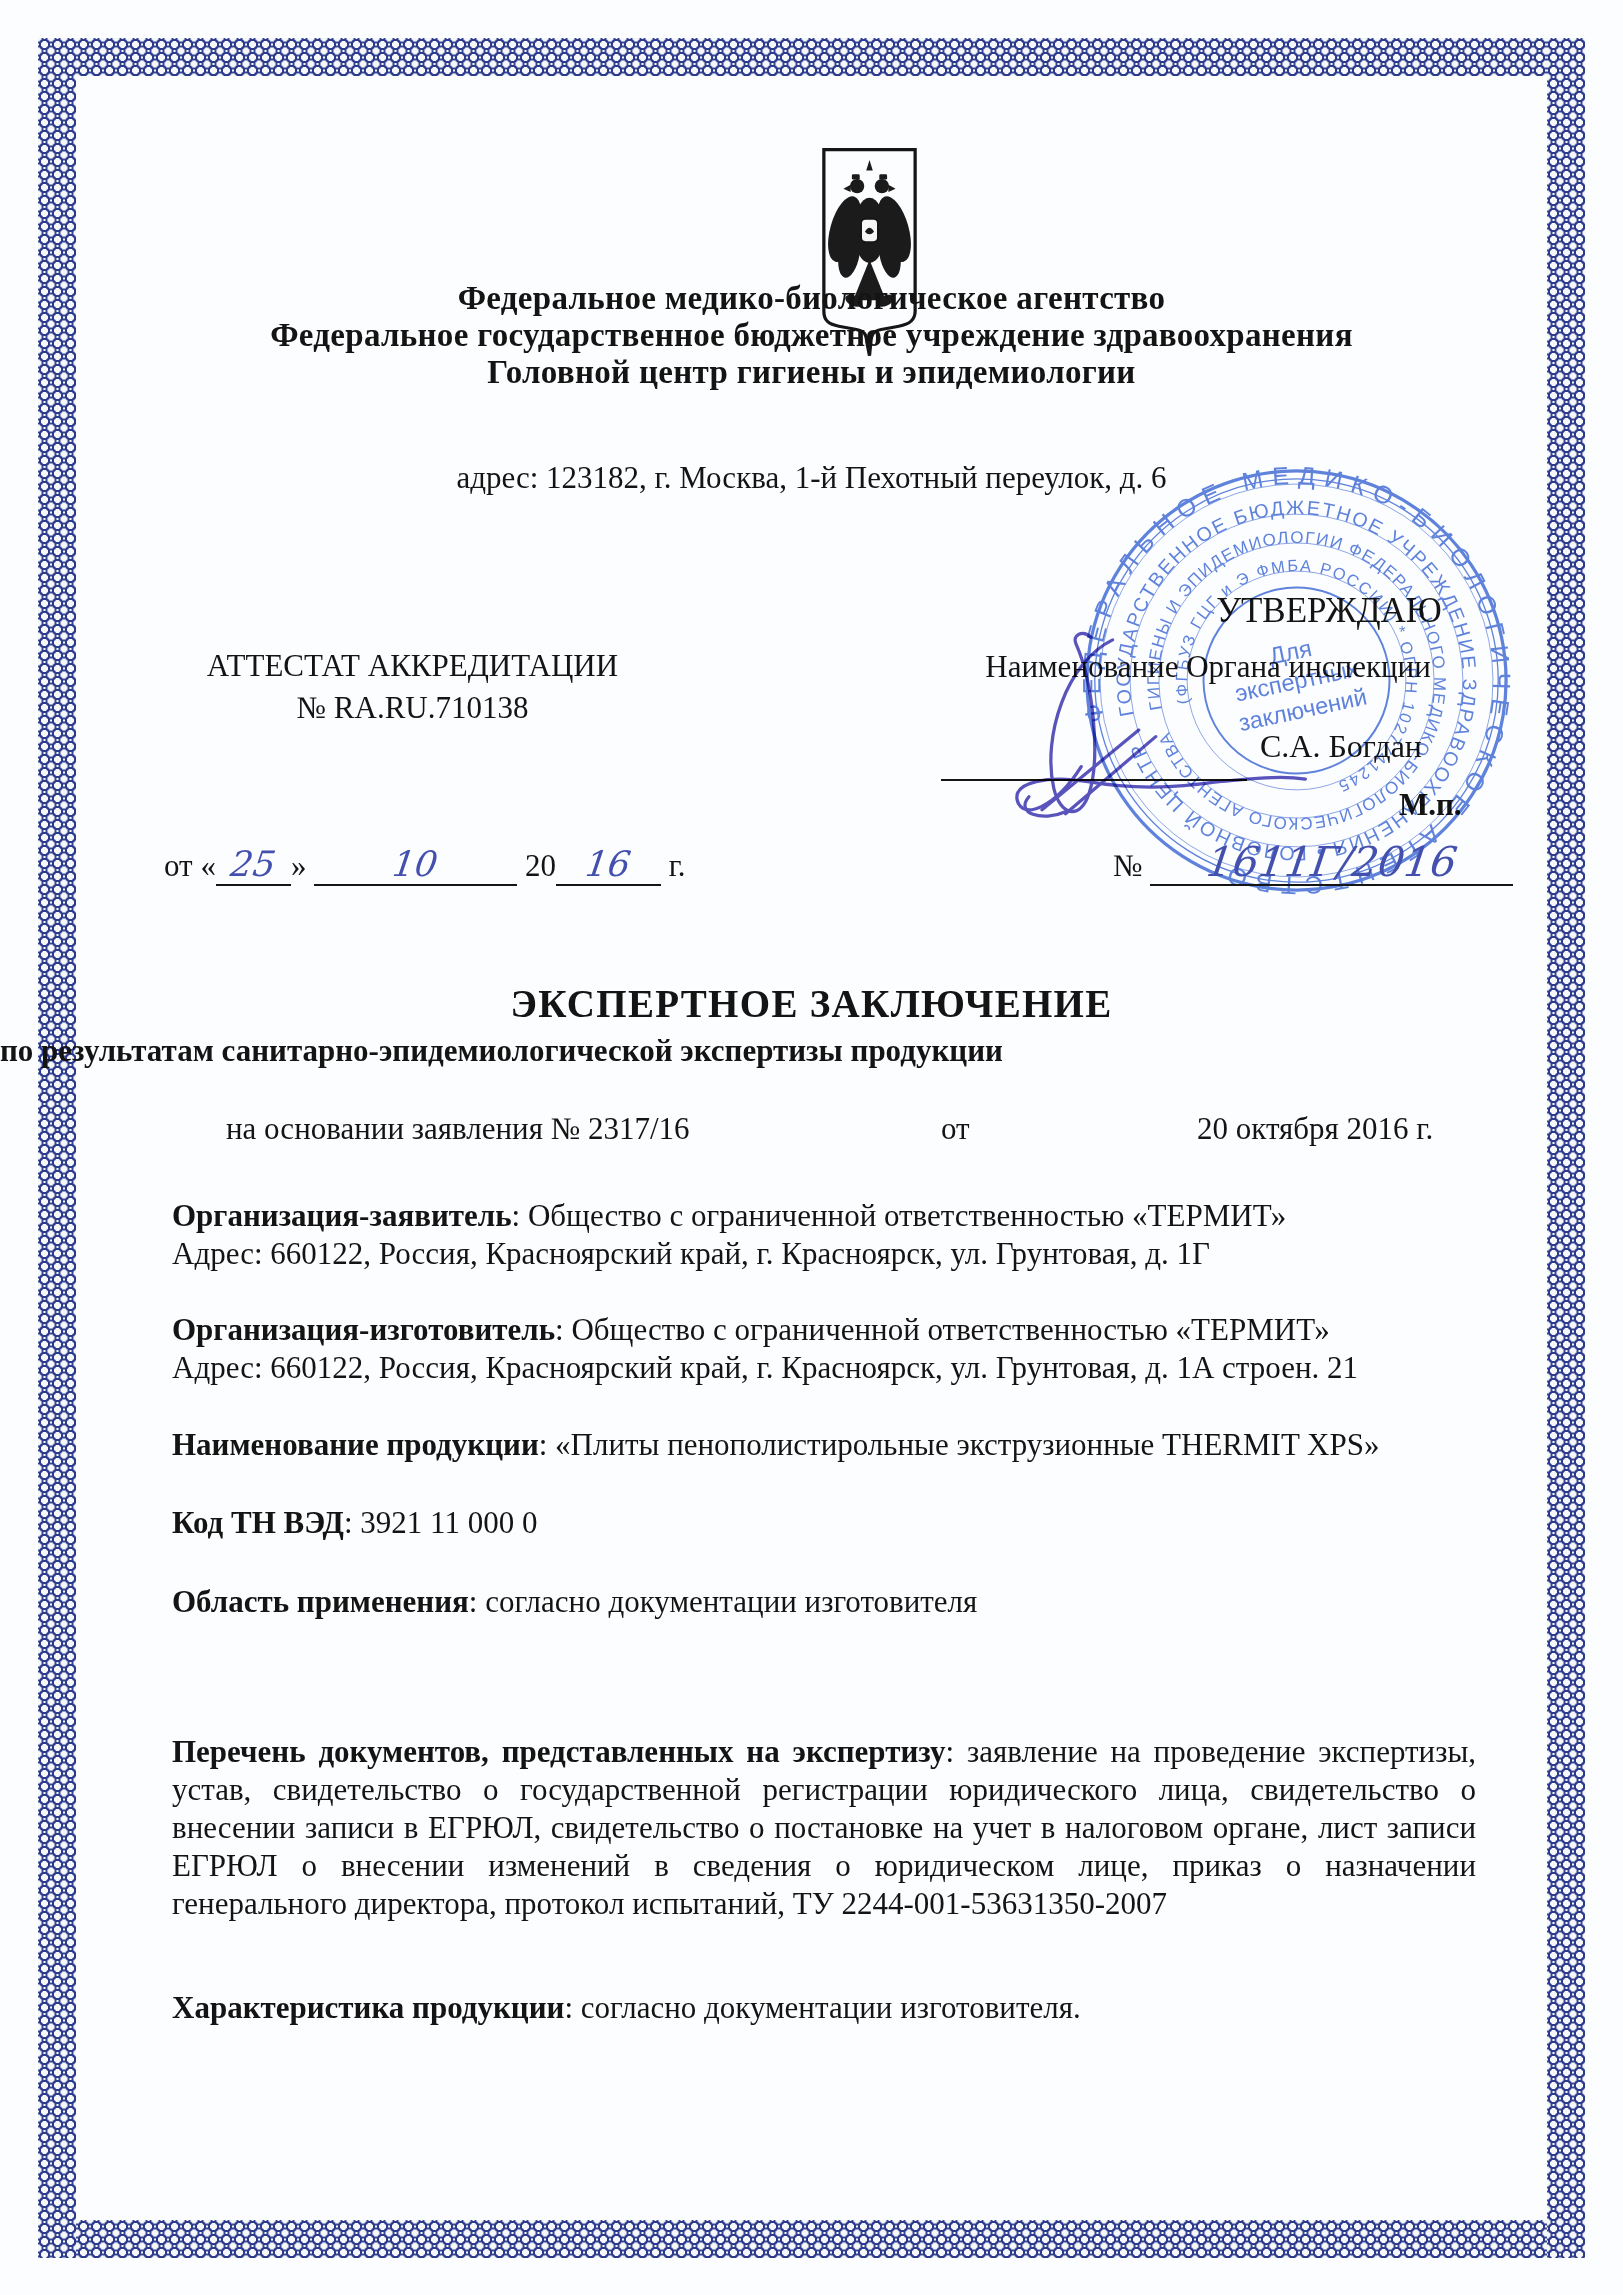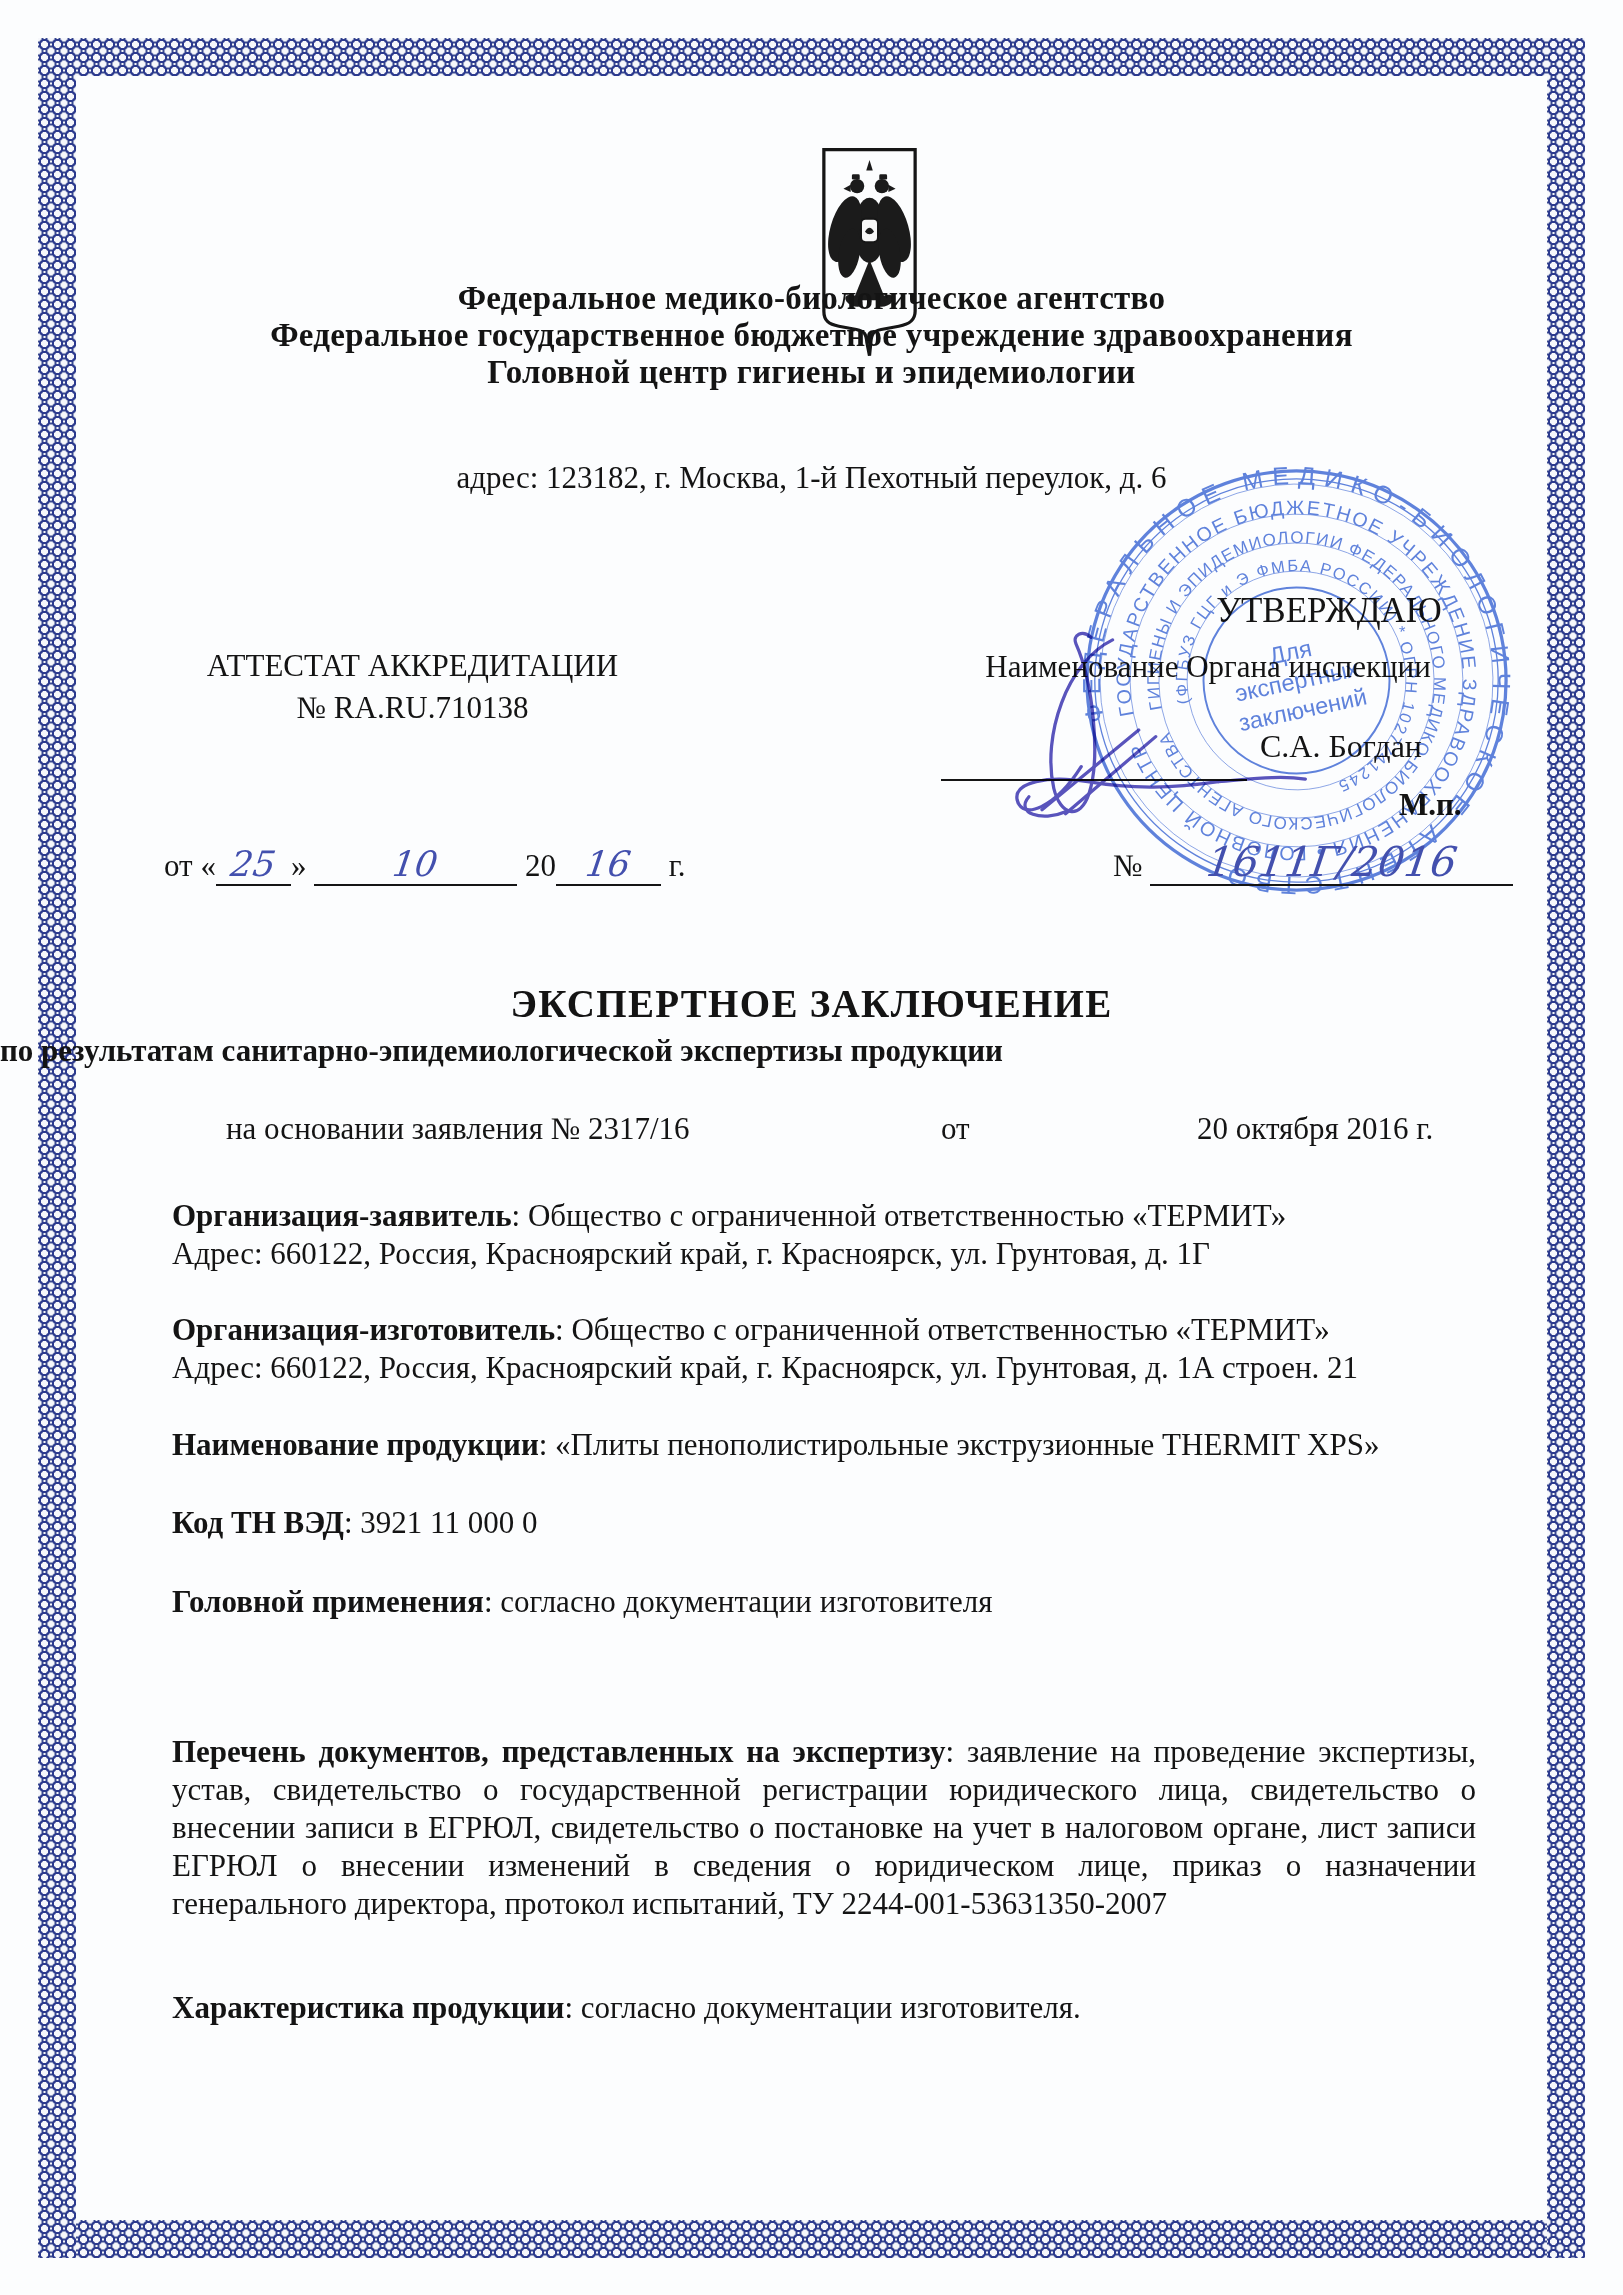--- a/index.html
+++ b/index.html
@@ -211,21 +211,21 @@
 
   <div class="abs field f-product">
     <span class="b">Наименование продукции</span><span>: «Плиты пенополистирольные экструзионные THERMIT XPS»</span>
   </div>
 
   <div class="abs field f-tnved">
     <span class="b">Код ТН ВЭД</span><span>: 3921 11 000 0</span>
   </div>
 
   <div class="abs field f-scope">
-    <span class="b">Головной применения</span><span>: согласно документации изготовителя</span>
+    <span class="b">Область применения</span><span>: согласно документации изготовителя</span>
   </div>
 
 
   <div class="abs field f-documents">
     <span class="b">Перечень документов, представленных на экспертизу</span><span>: заявление на проведение экспертизы, устав, свидетельство о государственной регистрации юридического лица, свидетельство о внесении записи в ЕГРЮЛ, свидетельство о постановке на учет в налоговом органе, лист записи ЕГРЮЛ о внесении изменений в сведения о юридическом лице, приказ о назначении генерального директора, протокол испытаний, ТУ 2244-001-53631350-2007</span>
   </div>
 
   <div class="abs field f-characteristics">
     <span class="b">Характеристика продукции</span><span>: согласно документации изготовителя.</span>
   </div>

